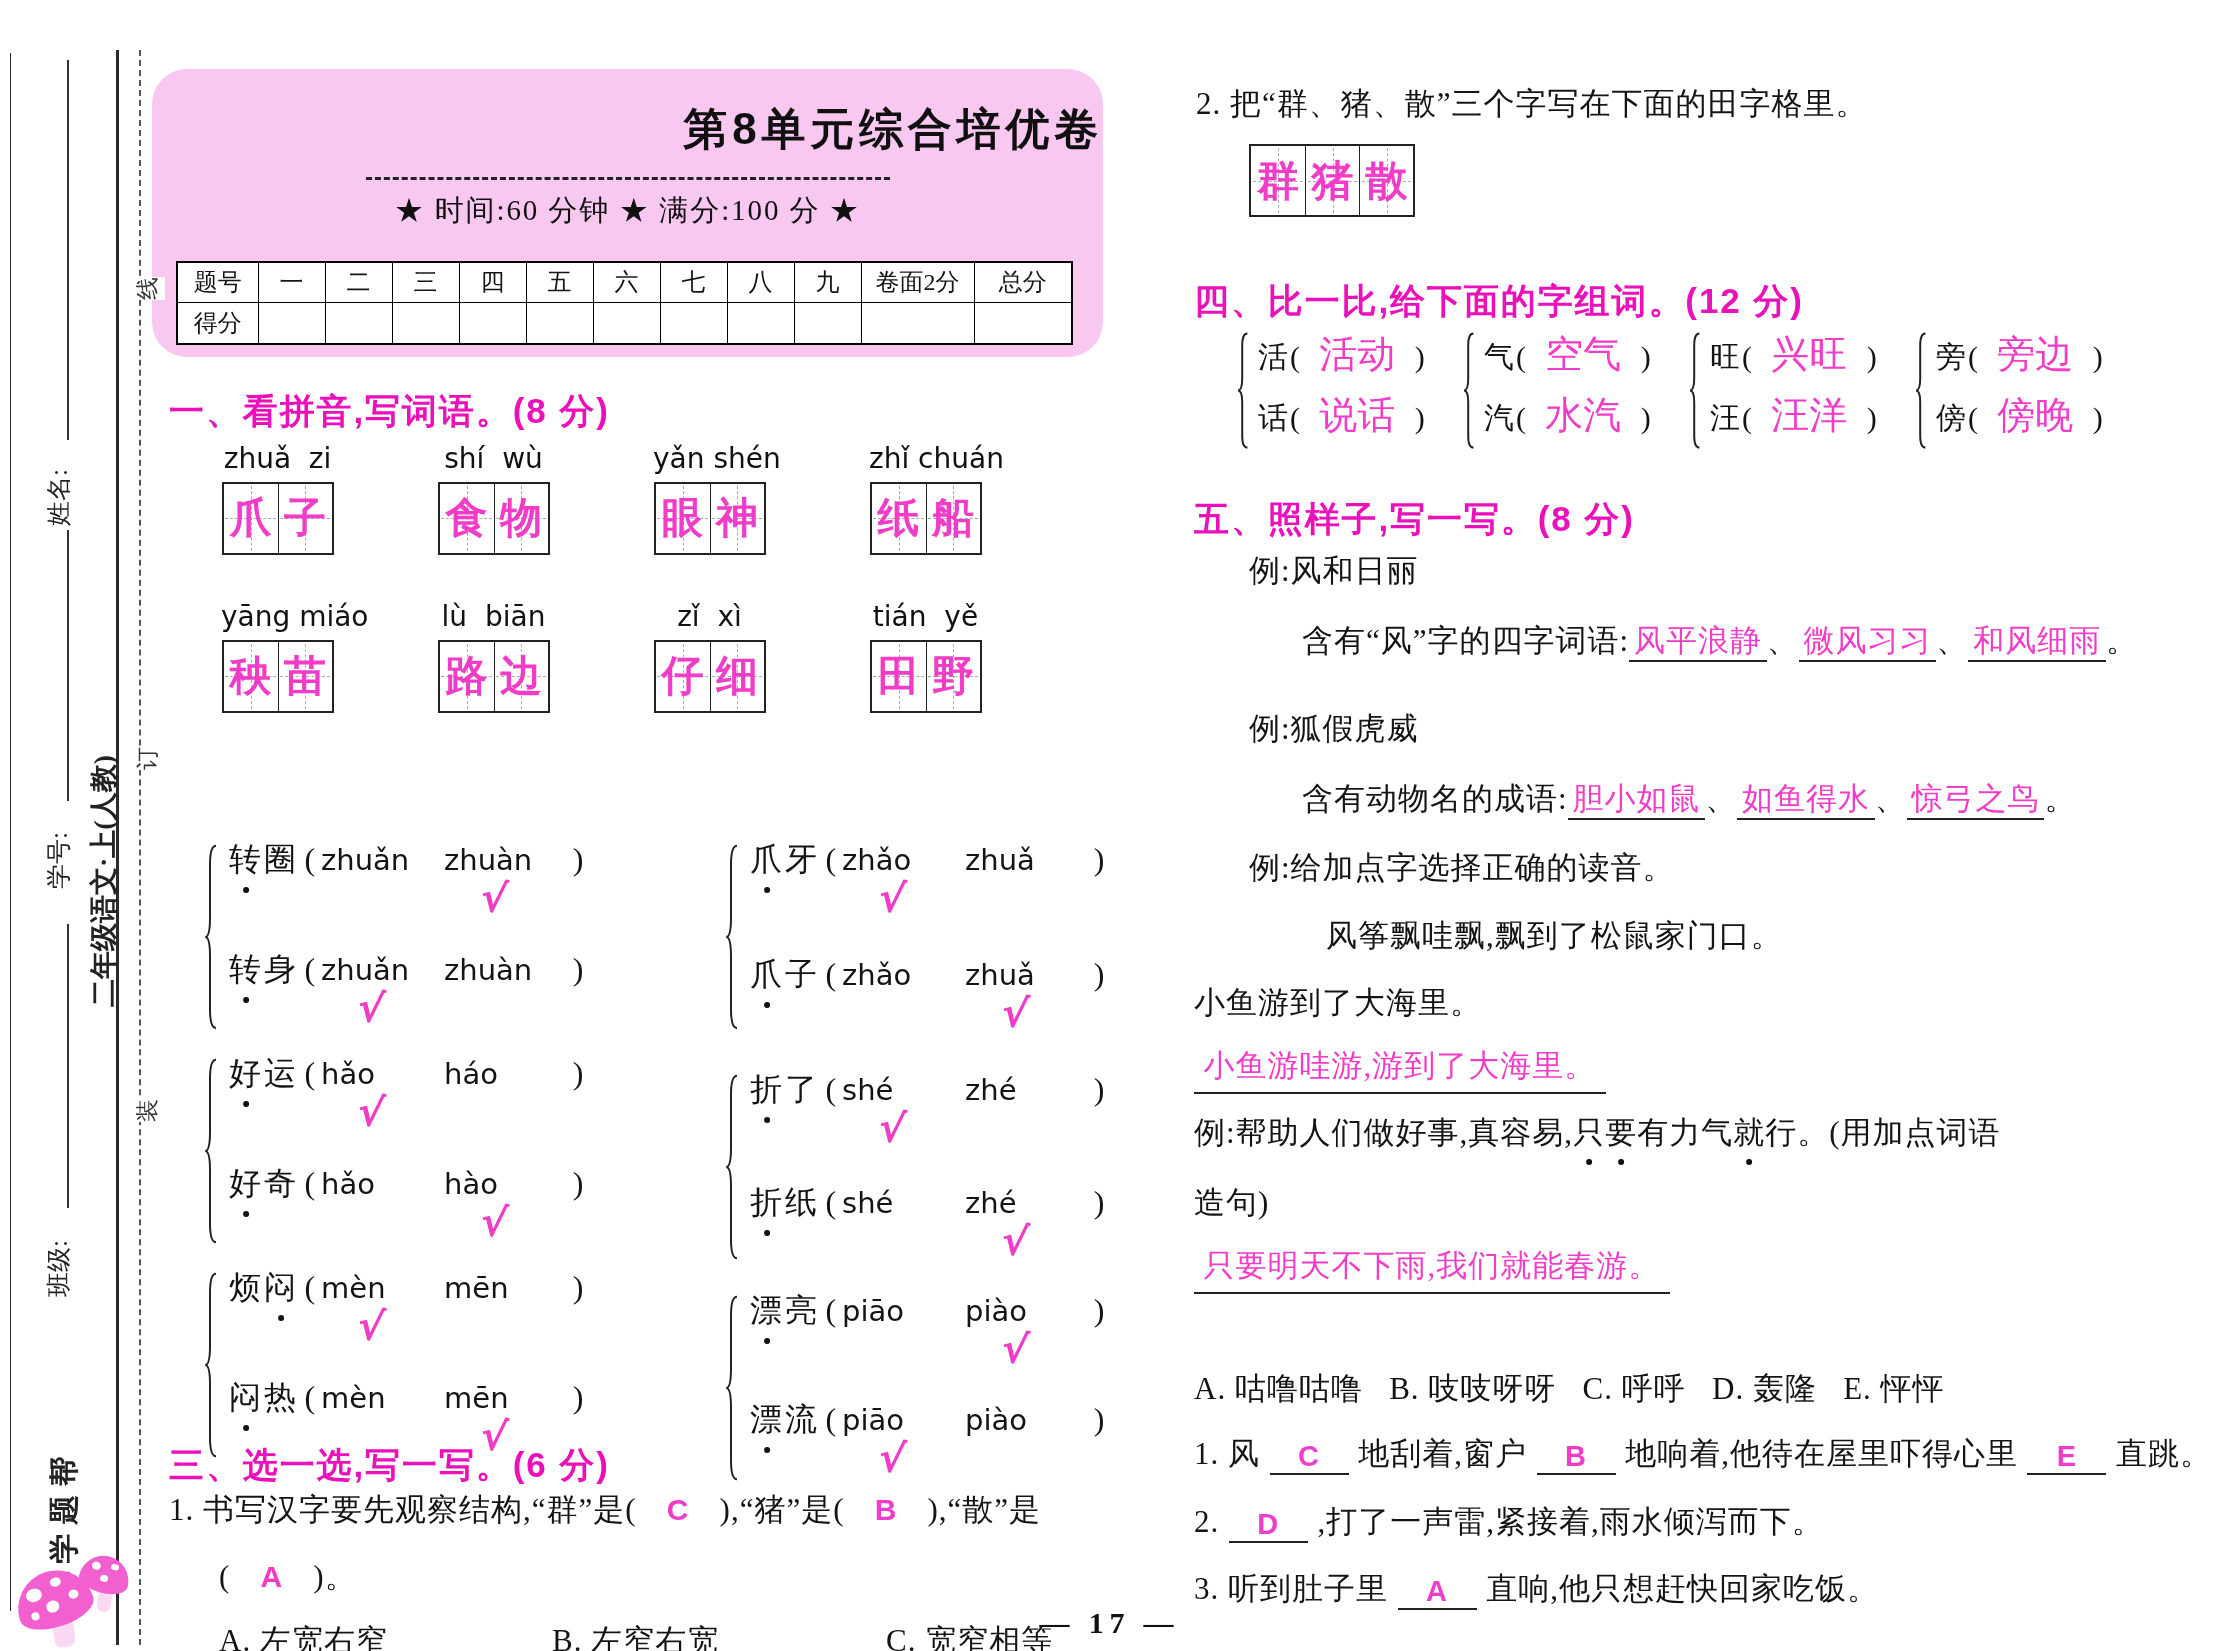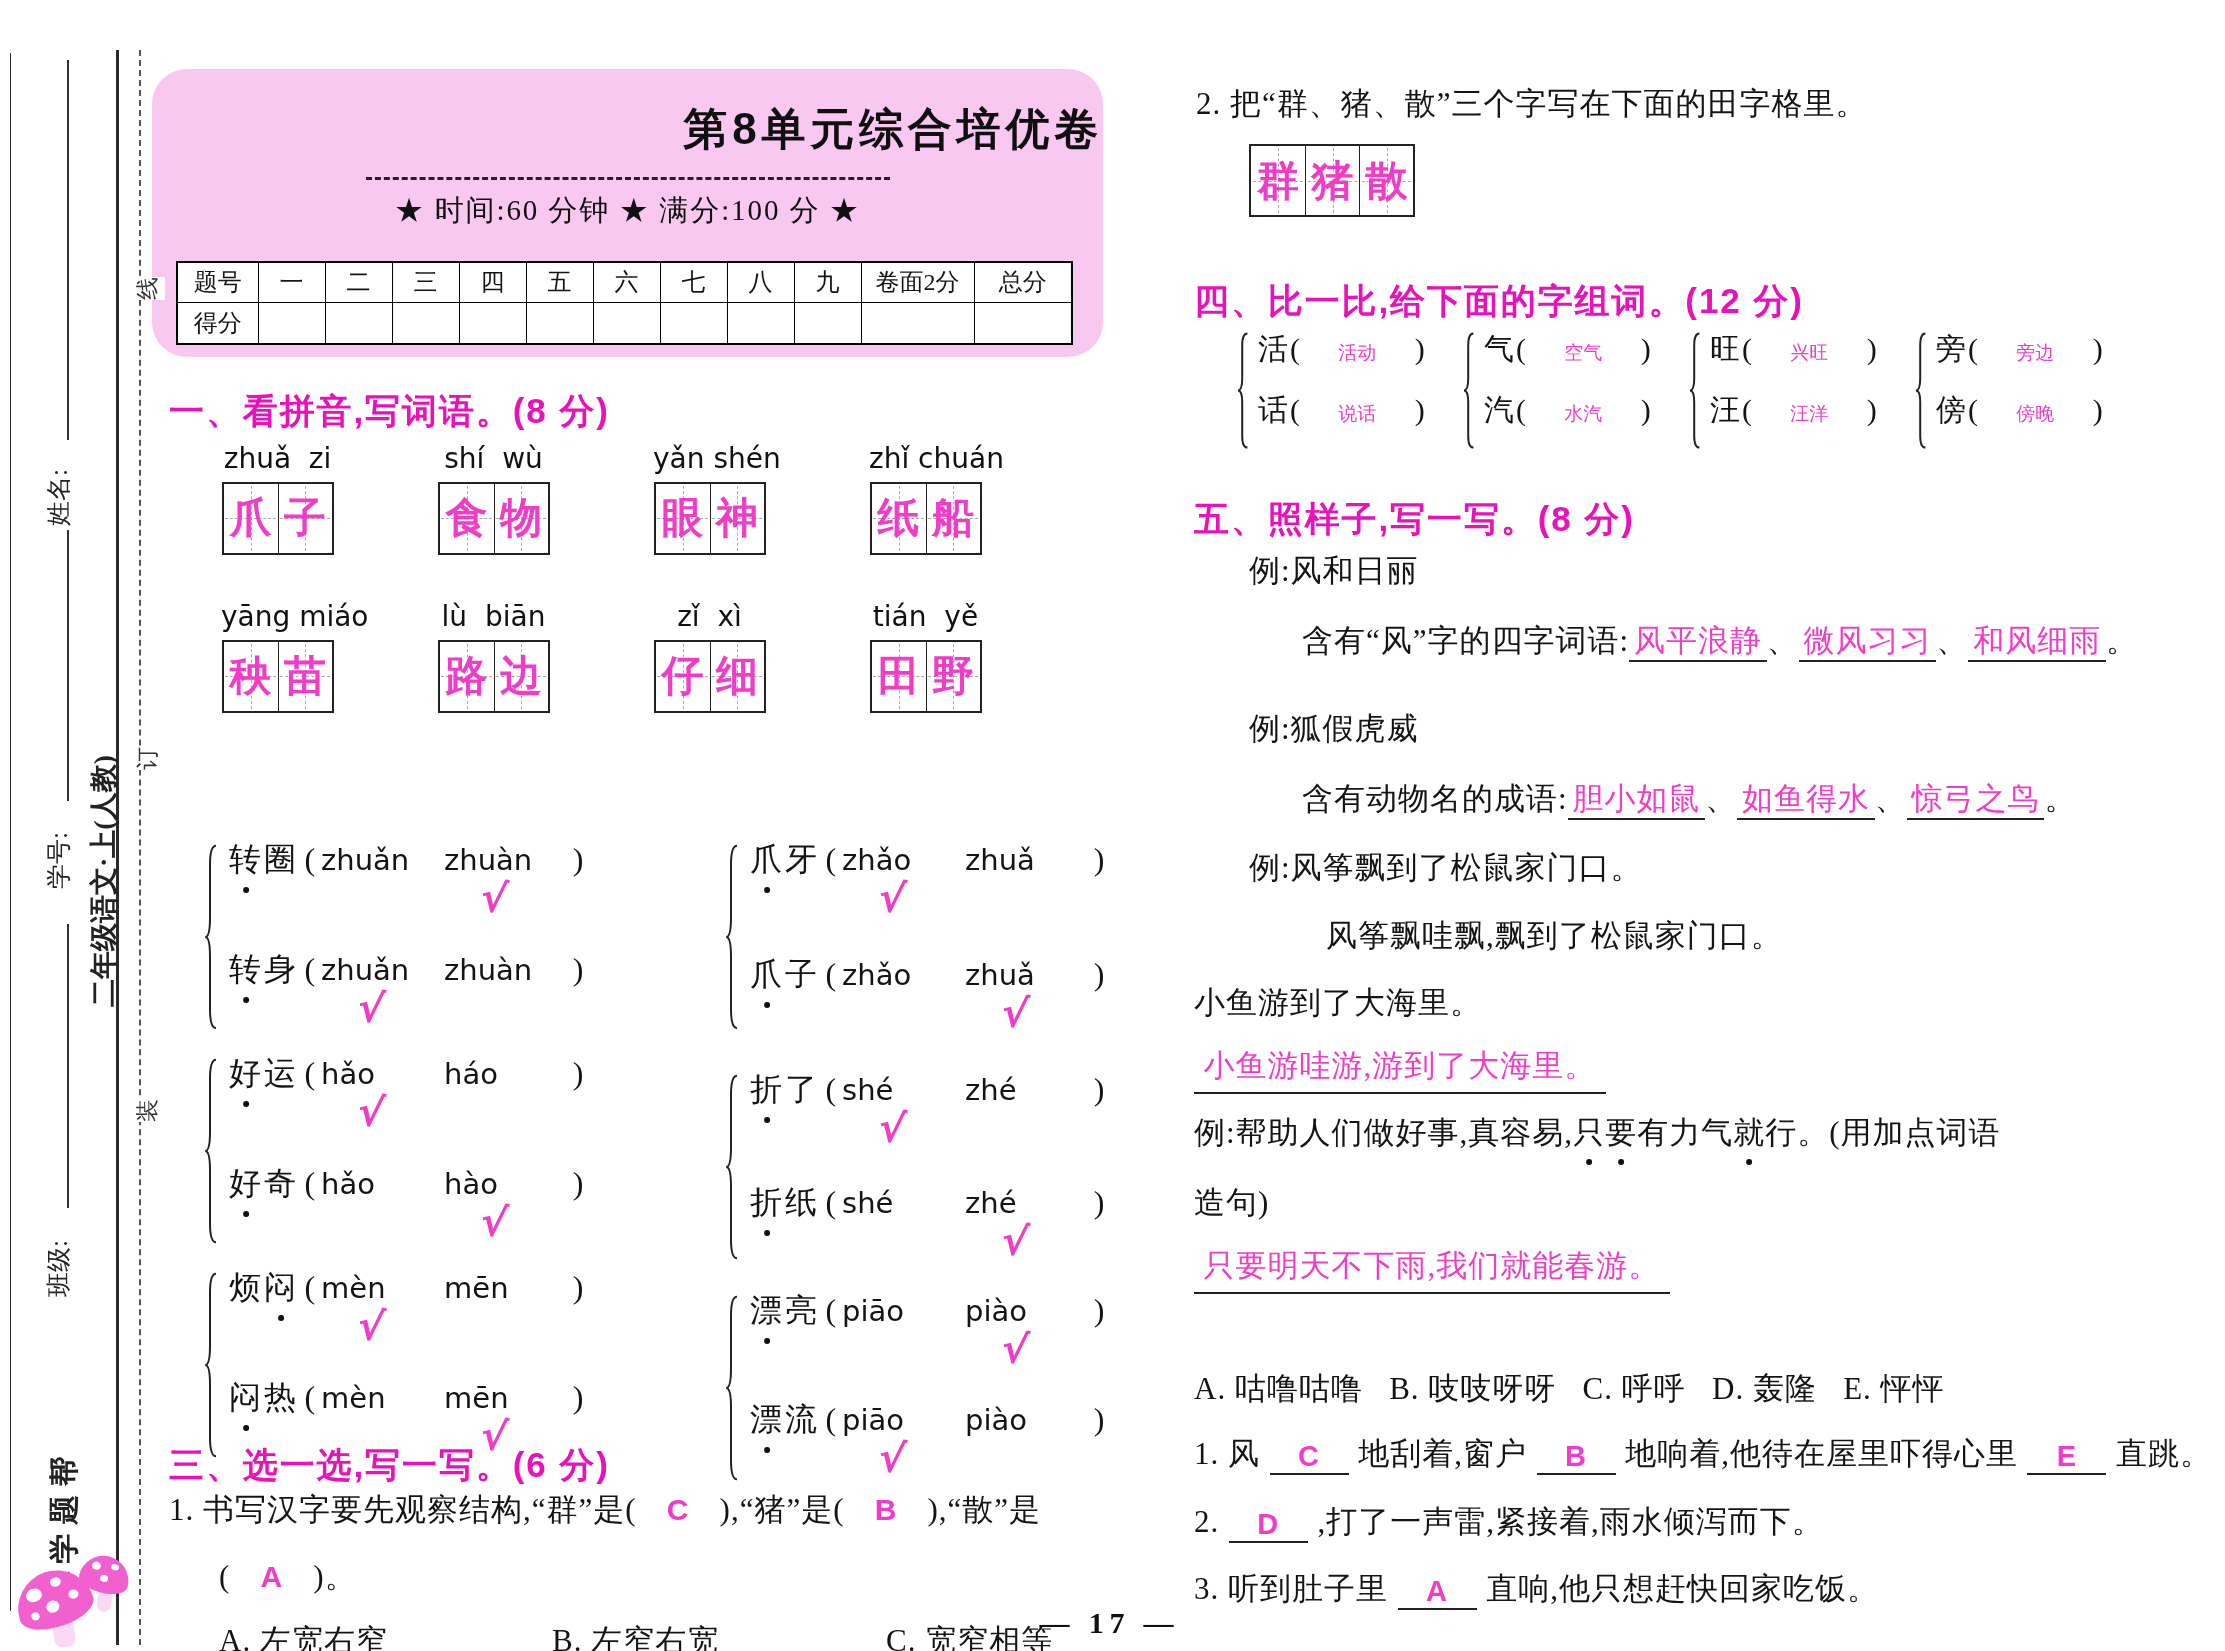--- a/index.html
+++ b/index.html
@@ -73,21 +73,21 @@
   .ulink{position:absolute;font-size:31px;color:#f03cc6;border-bottom:2.4px solid #222;
          padding:0 9.6px 4.8px;letter-spacing:1px;white-space:nowrap;}
   .blank{display:inline-block;min-width:79px;margin:0 9.6px;border-bottom:2.4px solid #222;text-align:center;
          color:#f03cc6;font-weight:bold;font-family:"Liberation Sans",sans-serif;font-size:29px;
          line-height:33px;vertical-align:bottom;}
 
   
   .wfg{position:absolute;}
   .wfl{position:absolute;left:21px;white-space:nowrap;font-size:30px;color:#141414;}
   .pr2{margin:0 1.9px;}
-  .wans{display:inline-block;min-width:111px;text-align:center;color:#f03cc6;font-size:19px;}
+  .wans{display:inline-block;min-width:111px;text-align:center;color:#f03cc6;font-size:38px;}
 
   .footer{position:absolute;left:970px;top:1606px;width:279px;text-align:center;
           font-size:30px;font-weight:bold;color:#111;letter-spacing:5.8px;}
 </style>
 </head>
 <body>
 
 <div class="page">
 
   <div class="vline" style="left:9.6px;top:53px;width:1.9px;height:1558px;"></div>
@@ -385,21 +385,21 @@
 
   <div class="shead" style="left:1194px;top:485px;">五、照样子,写一写。(8 分)</div>
   <div class="tline" style="left:1249px;top:550px;">例:风和日丽</div>
   <div class="tline" style="left:1302px;top:620px;">
     <span>含有“风”字的四字词语:</span><span class="ul">风平浪静</span><span>、</span><span class="ul">微风习习</span><span>、</span><span class="ul">和风细雨</span><span>。</span>
   </div>
   <div class="tline" style="left:1249px;top:708px;">例:狐假虎威</div>
   <div class="tline" style="left:1302px;top:778px;">
     <span>含有动物名的成语:</span><span class="ul">胆小如鼠</span><span>、</span><span class="ul">如鱼得水</span><span>、</span><span class="ul">惊弓之鸟</span><span>。</span>
   </div>
-  <div class="tline" style="left:1249px;top:847px;">例:风筝飘到了松鼠家门口。</div>
+  <div class="tline" style="left:1249px;top:847px;">例:给加点字选择正确的读音。</div>
   <div class="tline" style="left:1302px;top:915px;margin-left:24px;">风筝飘哇飘,飘到了松鼠家门口。</div>
   <div class="tline" style="left:1194px;top:982px;">小鱼游到了大海里。</div>
   <div class="ulink" style="left:1194px;top:1045px;">小鱼游哇游,游到了大海里。</div>
   <div class="tline" style="left:1194px;top:1112px;">
     <span>例:帮助人们做好事,真容易,</span><span class="dch">只</span><span class="dch">要</span><span>有力气</span><span class="dch">就</span><span>行。(用加点词语</span>
   </div>
   <div class="tline" style="left:1194px;top:1182px;">造句)</div>
   <div class="ulink" style="left:1194px;top:1245px;">只要明天不下雨,我们就能春游。</div>
 
   <div class="tline" style="left:1194px;top:1368px;white-space:pre;">A. 咕噜咕噜   B. 吱吱呀呀   C. 呼呼   D. 轰隆   E. 怦怦</div>

